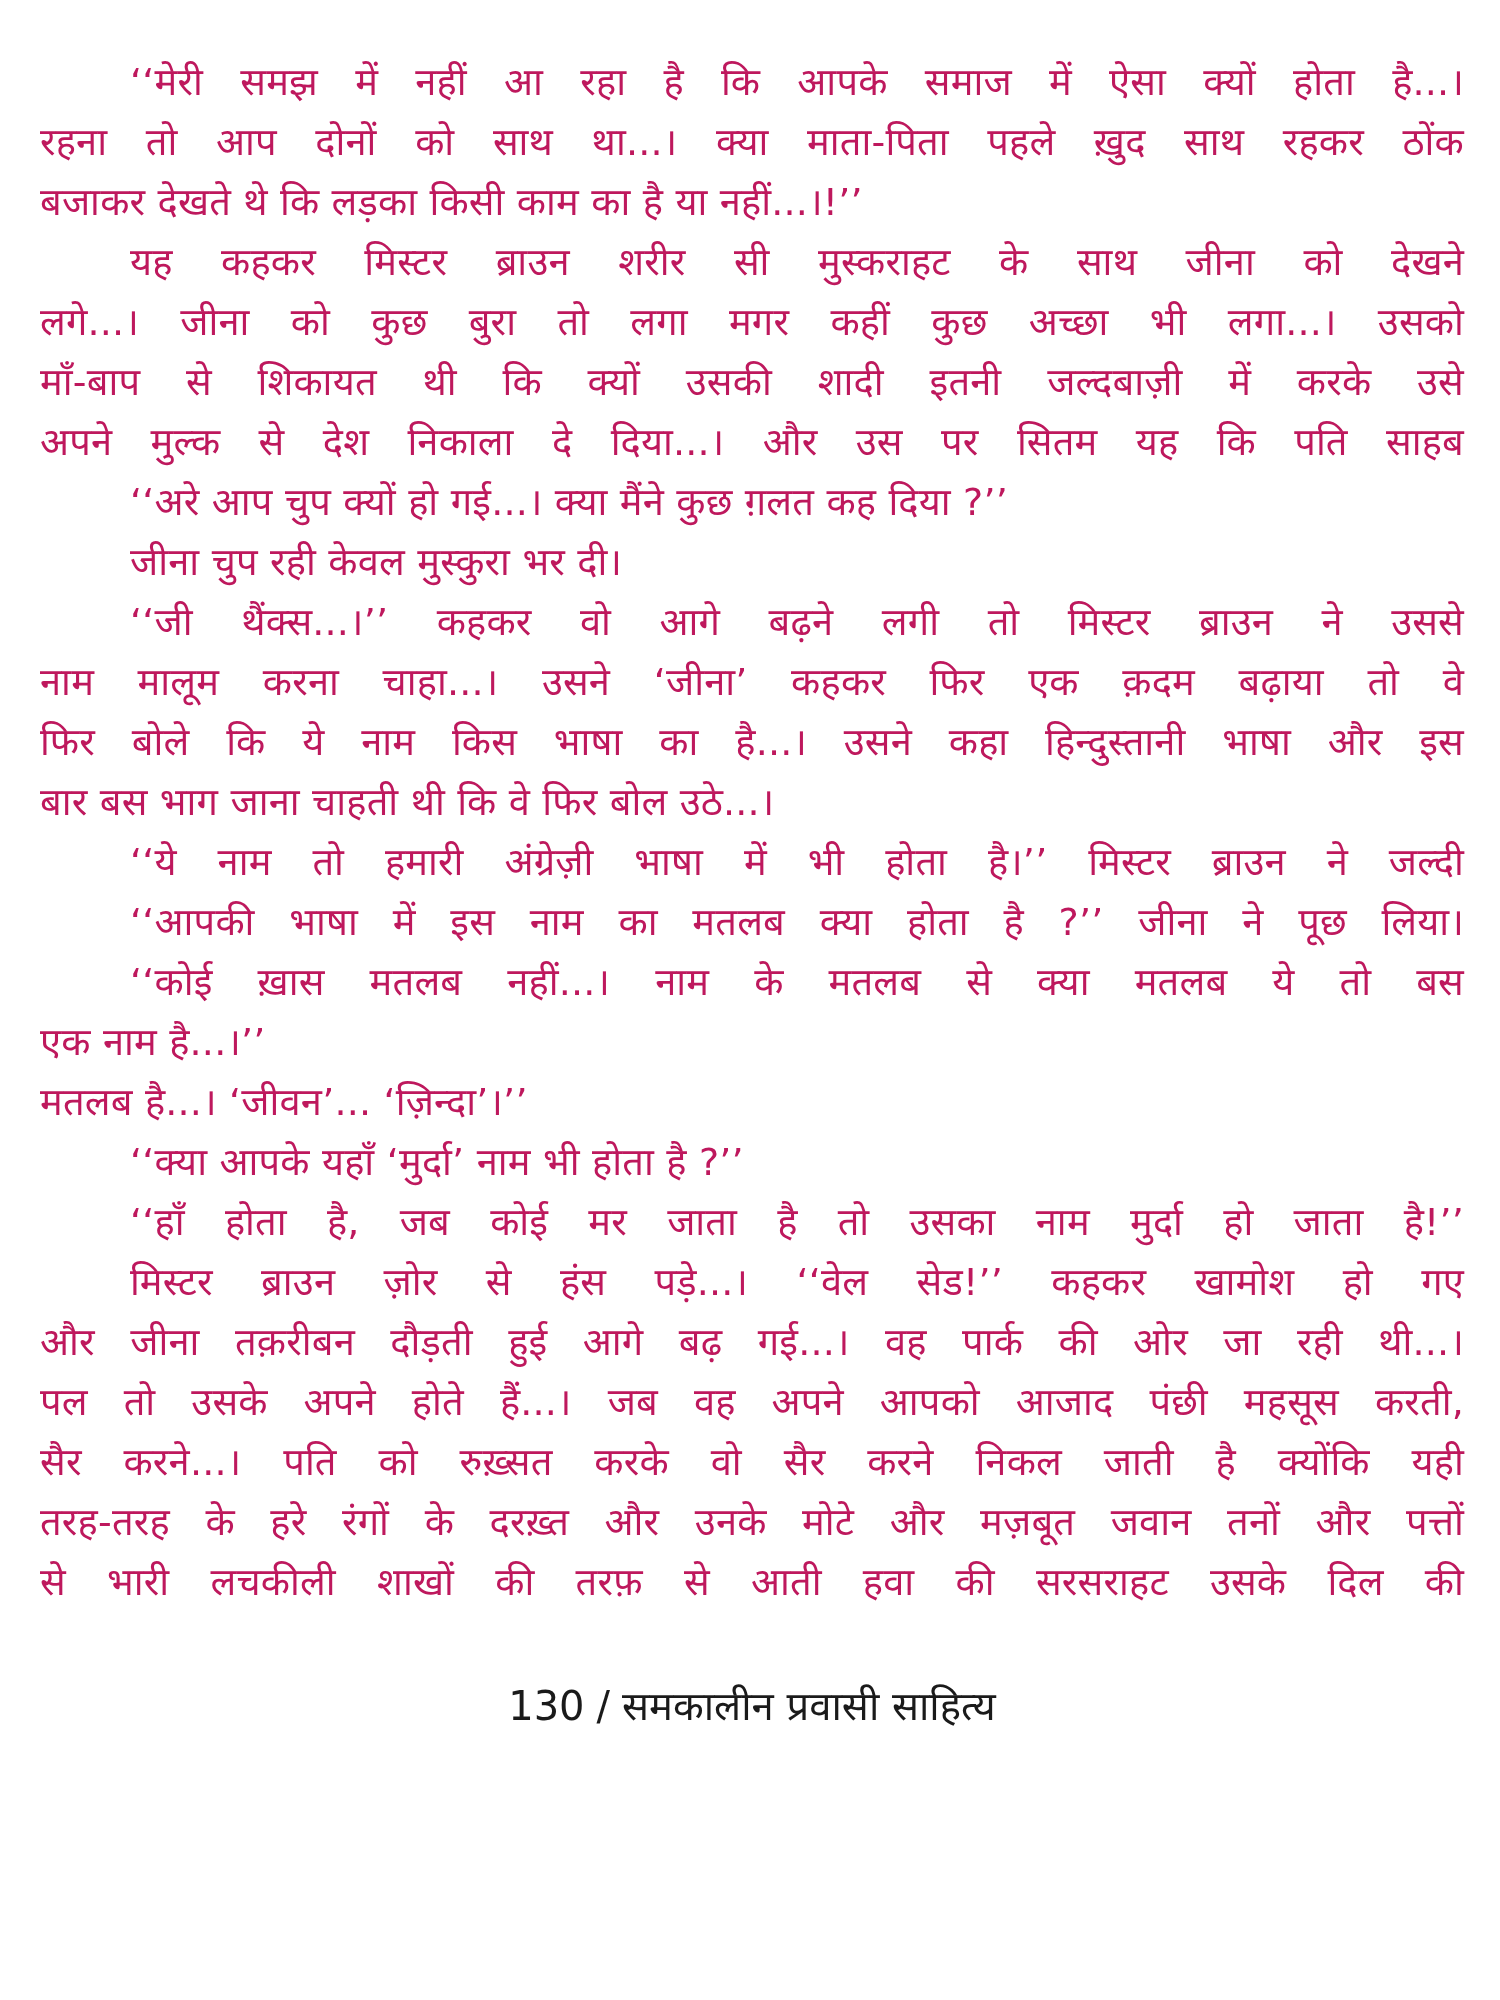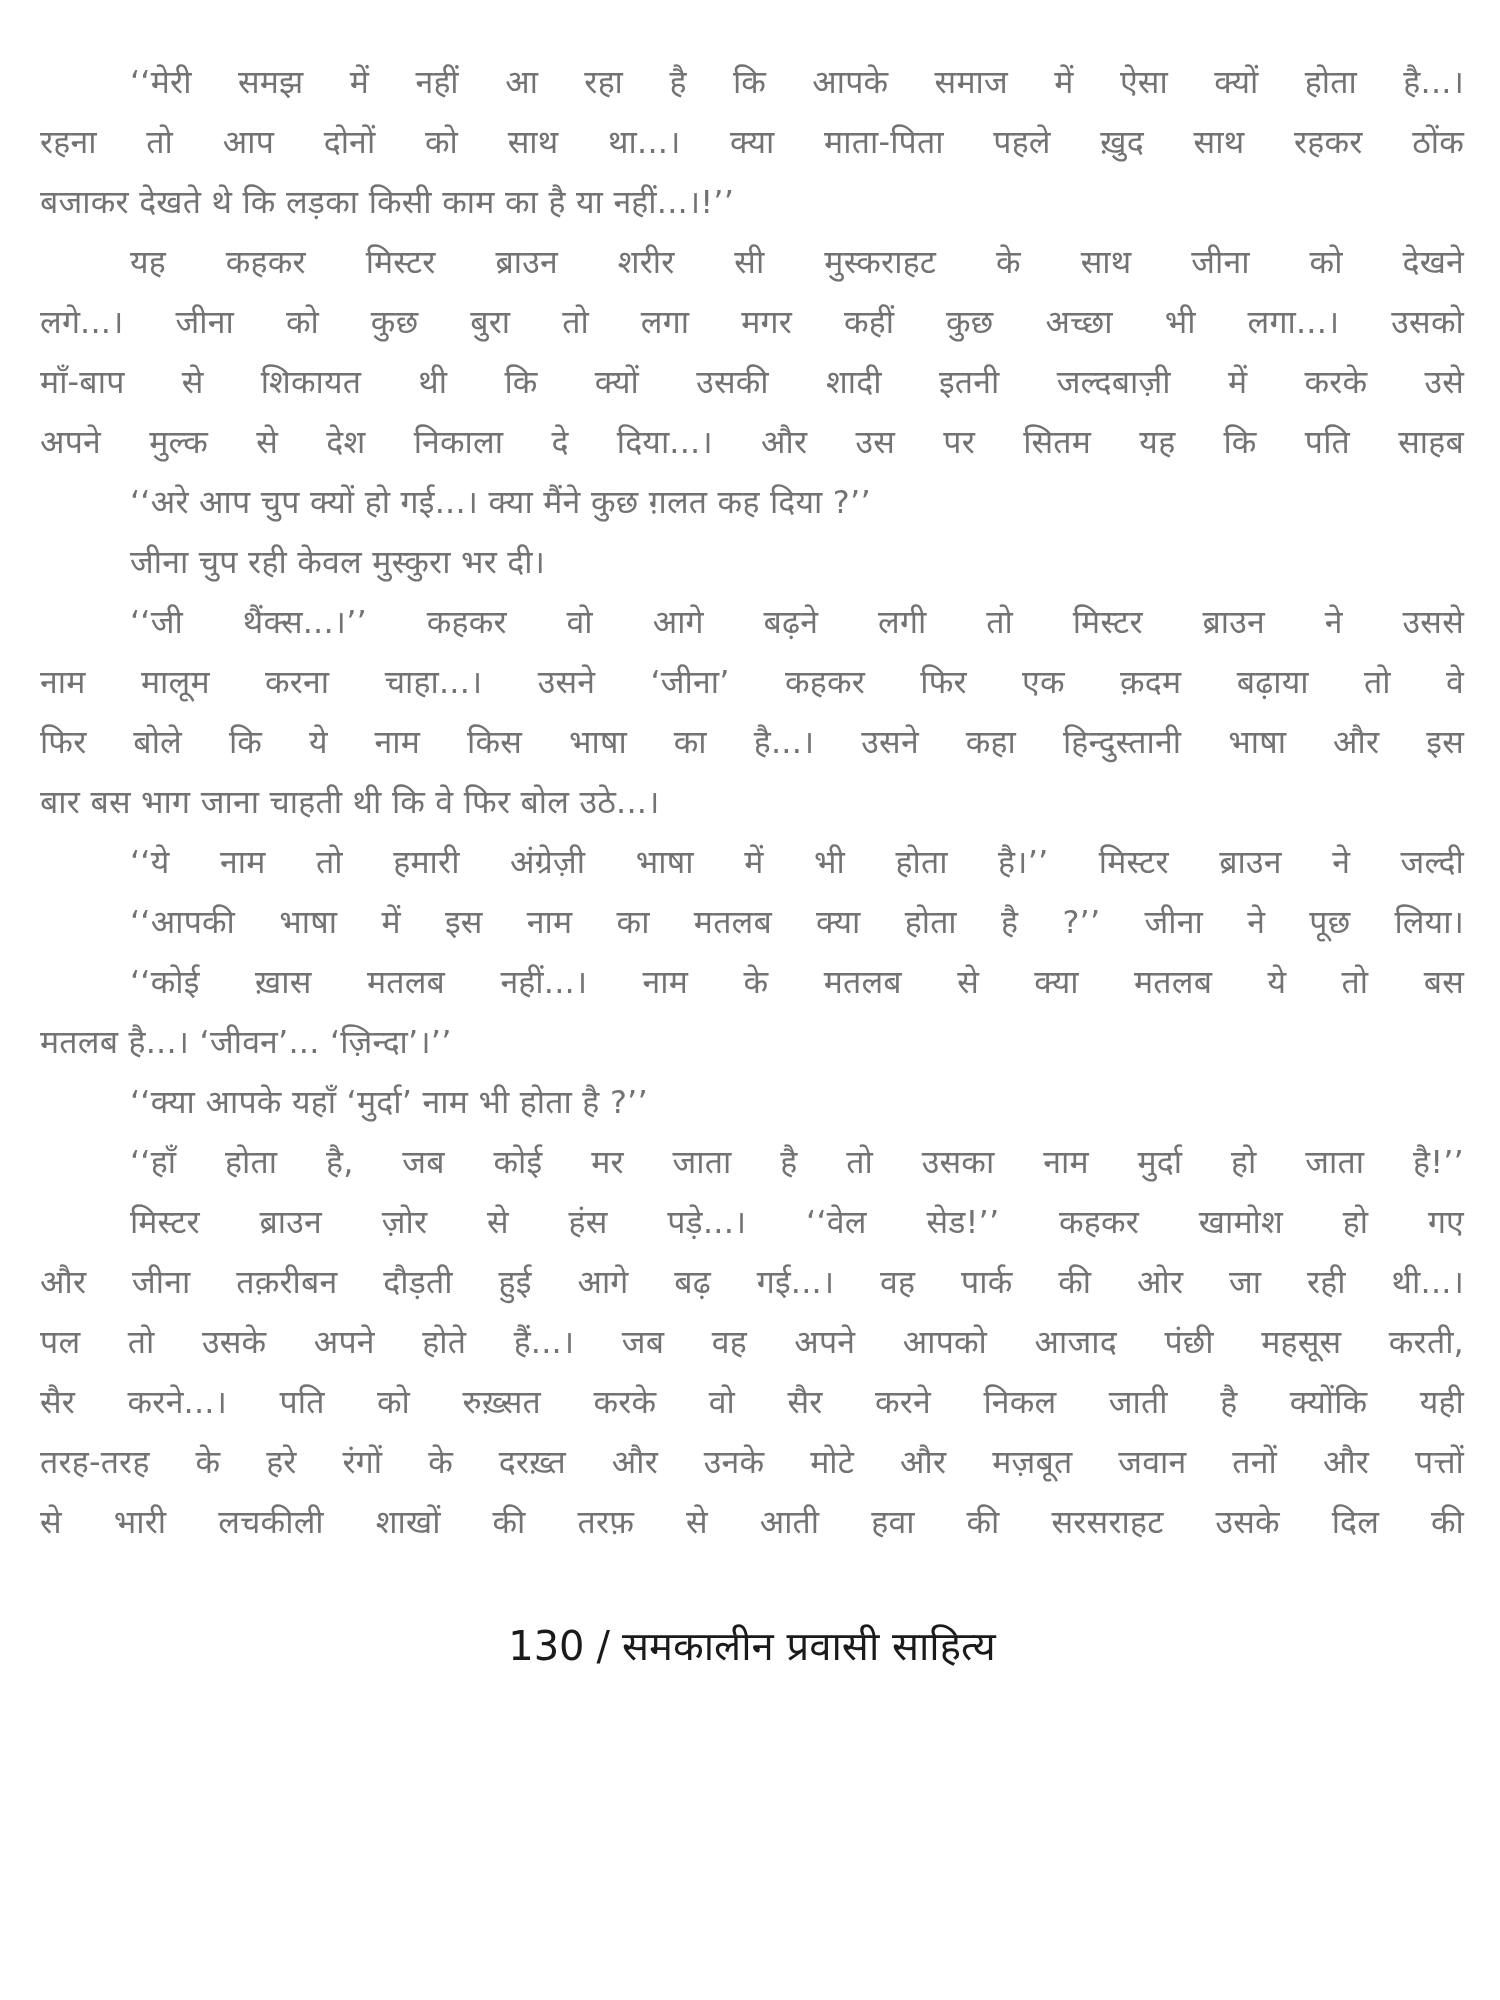--- a/index.html
+++ b/index.html
@@ -19,26 +19,26 @@
     width: 1500px;
     height: 2000px;
     padding: 52px 36px 0 40px;
     background: #ffffff;
     position: relative;
   }
   .body-text {
     width: 100%;
   }
   .ln {
-    font-size: 32px;
+    font-size: 38px;
     line-height: 60px;
     white-space: normal;
     text-align: justify;
     text-align-last: justify;
-    color: #737373;
+    color: #be185d;
     letter-spacing: 0.2px;
   }
   .ind {
     text-indent: 90px;
   }
   .nj {
     text-align-last: left;
   }
   .footer {
     margin-top: 66px;
@@ -65,20 +65,21 @@
     <div class="ln">अपने मुल्क से देश निकाला दे दिया...। और उस पर सितम यह कि पति साहब</div>
     <div class="ln ind nj">‘‘अरे आप चुप क्यों हो गई...। क्या मैंने कुछ ग़लत कह दिया ?’’</div>
     <div class="ln ind nj">जीना चुप रही केवल मुस्कुरा भर दी।</div>
     <div class="ln ind">‘‘जी थैंक्स...।’’ कहकर वो आगे बढ़ने लगी तो मिस्टर ब्राउन ने उससे</div>
     <div class="ln">नाम मालूम करना चाहा...। उसने ‘जीना’ कहकर फिर एक क़दम बढ़ाया तो वे</div>
     <div class="ln">फिर बोले कि ये नाम किस भाषा का है...। उसने कहा हिन्दुस्तानी भाषा और इस</div>
     <div class="ln nj">बार बस भाग जाना चाहती थी कि वे फिर बोल उठे...।</div>
     <div class="ln ind">‘‘ये नाम तो हमारी अंग्रेज़ी भाषा में भी होता है।’’ मिस्टर ब्राउन ने जल्दी</div>
     <div class="ln ind">‘‘आपकी भाषा में इस नाम का मतलब क्या होता है ?’’ जीना ने पूछ लिया।</div>
     <div class="ln ind">‘‘कोई ख़ास मतलब नहीं...। नाम के मतलब से क्या मतलब ये तो बस</div>
+    <div class="ln nj">एक नाम है...।’’</div>
     <div class="ln nj">मतलब है...। ‘जीवन’... ‘ज़िन्दा’।’’</div>
     <div class="ln ind nj">‘‘क्या आपके यहाँ ‘मुर्दा’ नाम भी होता है ?’’</div>
     <div class="ln ind">‘‘हाँ होता है, जब कोई मर जाता है तो उसका नाम मुर्दा हो जाता है!’’</div>
     <div class="ln ind">मिस्टर ब्राउन ज़ोर से हंस पड़े...। ‘‘वेल सेड!’’ कहकर खामोश हो गए</div>
     <div class="ln">और जीना तक़रीबन दौड़ती हुई आगे बढ़ गई...। वह पार्क की ओर जा रही थी...।</div>
     <div class="ln">पल तो उसके अपने होते हैं...। जब वह अपने आपको आजाद पंछी महसूस करती,</div>
     <div class="ln">सैर करने...। पति को रुख़्सत करके वो सैर करने निकल जाती है क्योंकि यही</div>
     <div class="ln">तरह-तरह के हरे रंगों के दरख़्त और उनके मोटे और मज़बूत जवान तनों और पत्तों</div>
     <div class="ln">से भारी लचकीली शाखों की तरफ़ से आती हवा की सरसराहट उसके दिल की</div>
   </div>

